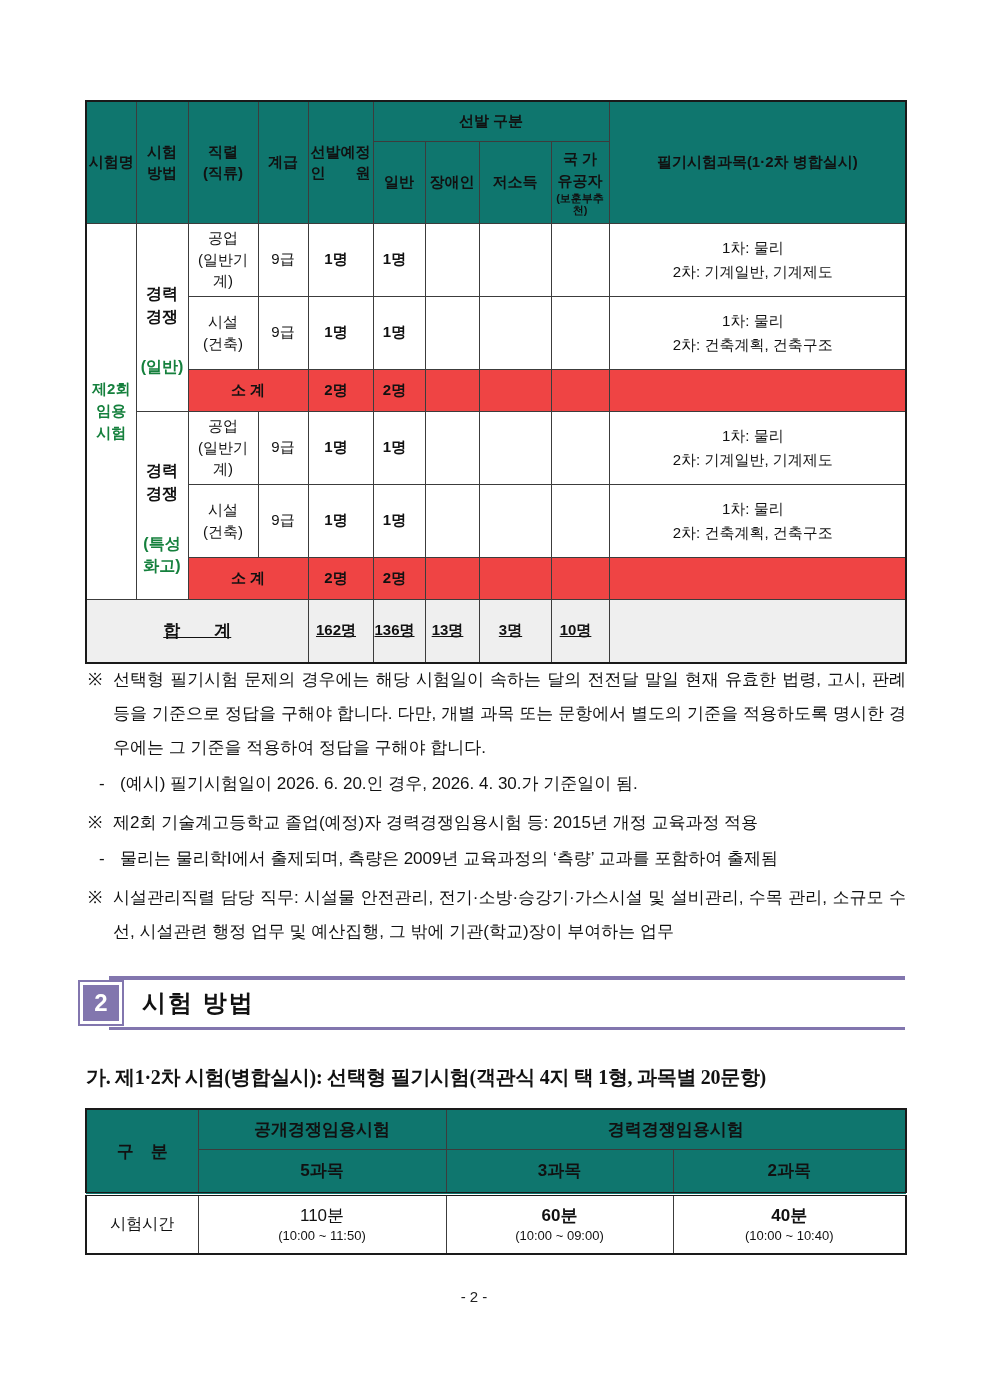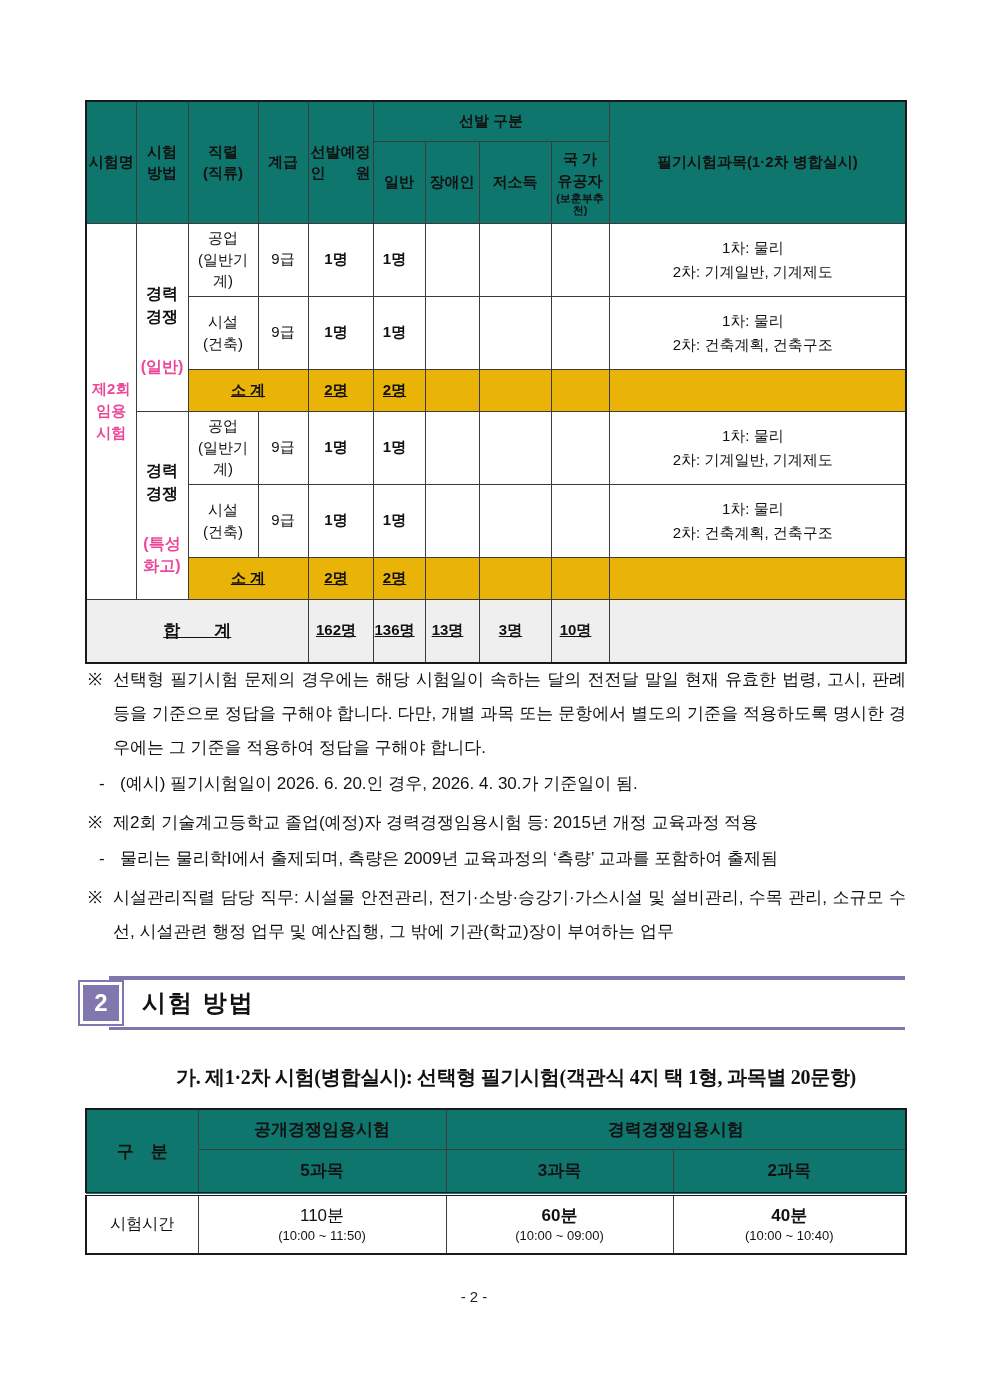--- a/index.html
+++ b/index.html
@@ -10,23 +10,23 @@
     overflow:hidden;
   }
   
   table { border-collapse:collapse; table-layout:fixed; }
   .t1 { position:absolute; left:85px; top:100px; width:820px;
         border:2px solid #1a1a1a; }
   .t1 td { border:1px solid #3c3c3c; text-align:center; vertical-align:middle;
            font-size:15px; overflow:hidden; }
   .hd  { background:#0f766e; font-weight:700; font-size:16px; }
   .gray { background:#efefef; }
-  .yellow { background:#eab308;text-decoration:underline; }
+  .yellow { background:#ef4444; }
   .preline { white-space:pre-line; line-height:1.45; }
-  .blue { color:#ec4899; }
+  .blue { color:#15803d; }
   .bold { font-weight:700; }
   .num { font-weight:700; text-align:right; padding-right:9px; font-size:16px; }
   .subj { text-align:left; padding:4px 18px 4px 9px; white-space:pre-line;
           line-height:1.6; font-size:15px; }
   .vsub { font-size:11px; font-weight:700; line-height:1.1; }
   .hA { height:40px; } .hB { height:82px; }
   .r  { height:73px; } .sr { height:42px; } .tr2 { height:64px;text-decoration:underline; }
   .examcell { font-weight:700; font-size:16px; }
   .methodcell span { display:block; white-space:pre-line; line-height:1.4;
                      font-weight:700; font-size:16px;margin-top:28px; }
@@ -48,21 +48,21 @@
             border:2px solid #8276ae; background:#fff; padding:3px; }
   .numbox .inner { width:100%; height:100%; background:#8276ae; color:#fff;
                    display:flex; align-items:center; justify-content:center;
                    font-size:24px; font-weight:700; }
   .sec2 .title { position:absolute; left:64px; top:50%;
                  transform:translateY(-50%); font-size:24px; font-weight:700;
                  letter-spacing:2px; }
   
   .subsec { position:absolute; left:86px; top:1064px; width:860px;
             font-family:"Liberation Serif", serif; font-weight:700;
-            font-size:20px; white-space:nowrap; letter-spacing:-0.3px;text-align:center; }
+            font-size:20px; white-space:nowrap; letter-spacing:-0.3px; }
   
   .t2 { position:absolute; left:85px; top:1108px; width:820px;
         border:2px solid #1a1a1a; }
   .t2 td { border:1px solid #3c3c3c; text-align:center; vertical-align:middle;
            font-size:16px; }
   .t2 .hd { font-size:17px; }
   .t2 .h1 { height:40px; } .t2 .h2 { height:45px; }
   .t2 .body td { height:60px; border-top:4px double #1a1a1a; }
   .tmain { display:block; line-height:1.4; font-size:17px; }
   .tsub  { display:block; line-height:1.3; font-size:13px; }

